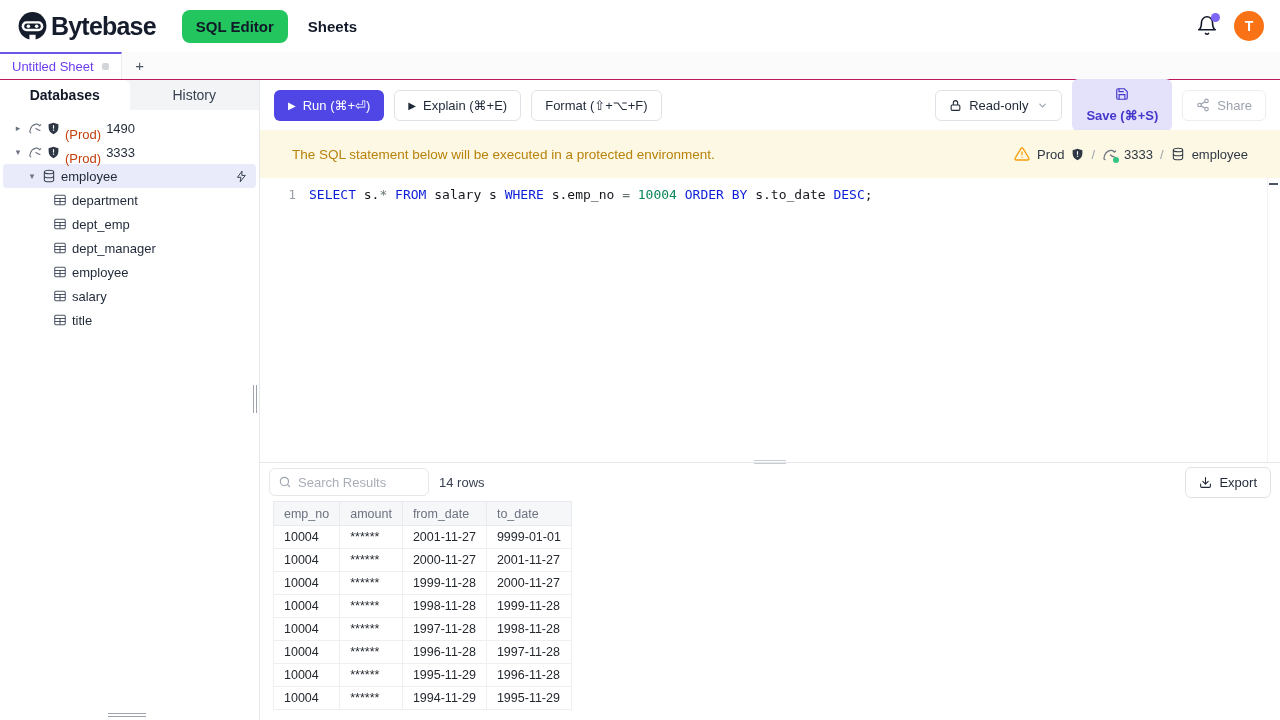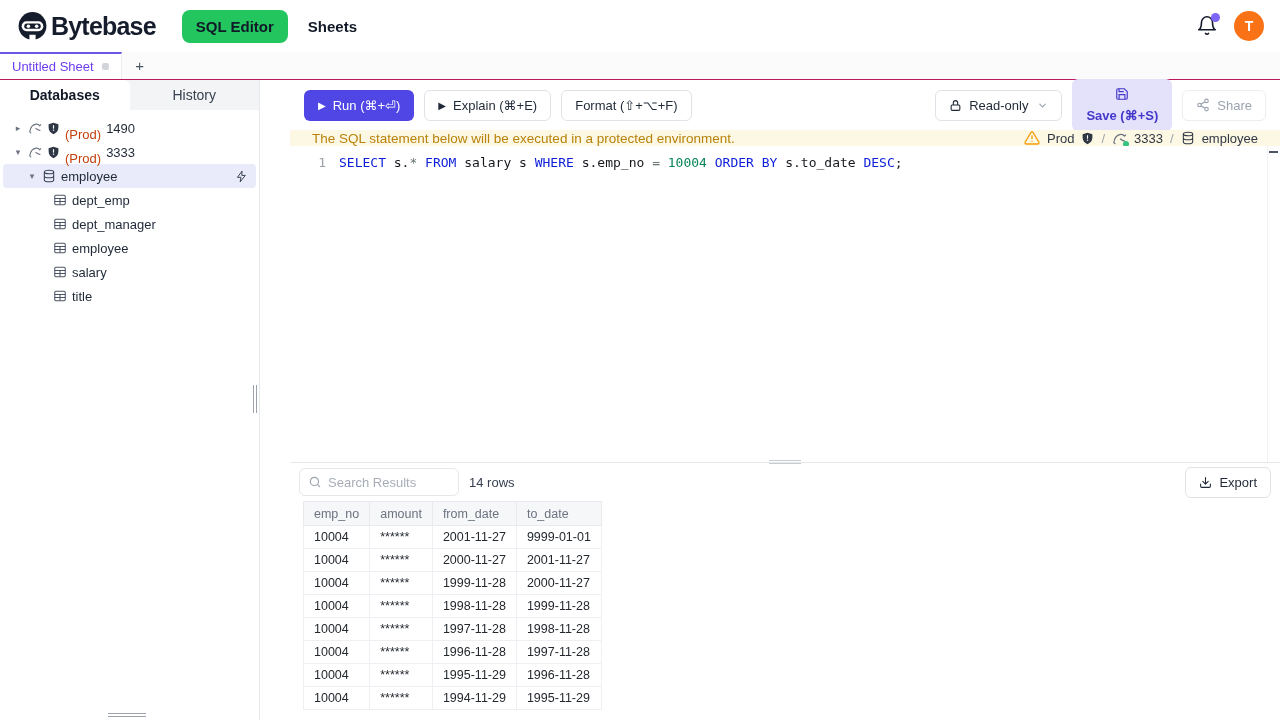--- a/index.html
+++ b/index.html
@@ -20,21 +20,21 @@
     font-weight:700; display:flex; align-items:center; justify-content:center; }
 
   
   .sheet-tabbar { height:28px; background:#fbfbfc; border-bottom:1px solid #be185d; display:flex; align-items:stretch; }
   .sheet-tab { background:#fff; border-top:2px solid #6a57e8; border-right:1px solid #ececf0; padding:0 12px;
     display:flex; align-items:center; gap:8px; font-size:13px; color:#6d3df0; min-width:104px; cursor:pointer; }
   .dirty-dot { width:7px; height:7px; border-radius:2px; background:#d2d5da; }
   .tab-add { width:36px; display:flex; align-items:center; justify-content:center; font-size:15px; color:#4b5563; cursor:pointer; }
 
   
-  .main-row { display:flex; height:640px;gap:30px; }
+  .main-row { display:flex; height:640px; }
   .sidebar { width:260px; border-right:1px solid #e5e7eb; position:relative; display:flex; flex-direction:column; }
   .side-tabs { display:flex; height:30px; background:#f3f4f6; font-size:14px; }
   .side-tab { flex:1; display:flex; align-items:center; justify-content:center; color:#374151; cursor:pointer; }
   .side-tab.active { background:#fff; font-weight:700; color:#111827; border-radius:0 6px 0 0; }
   .search-box { margin:10px 8px 8px; height:28px; border:1px solid #e5e7eb; border-radius:6px;
     display:flex; align-items:center; padding:0 8px; gap:6px; background:#fff; }
   .search-box input { border:none; outline:none; flex:1; font-size:13px; color:#374151; background:transparent;
     font-family:"Liberation Sans","DejaVu Sans",sans-serif; }
   .search-box input::placeholder { color:#a8aeb8; }
   .tree { padding:6px 3px 0; font-size:13px; }
@@ -58,21 +58,21 @@
     border:1px solid transparent; cursor:pointer; background:#fff; color:#1f2937; white-space:nowrap; }
   .btn.primary { background:#4f46e5; color:#fff; }
   .btn.outline { border-color:#e0e2e7; }
   .btn.soft { background:#e4e1fb; color:#4338ca; font-weight:600;flex-direction:column; }
   .btn.ghost { border-color:#eceef1; color:#9ca3af; }
   .play { font-size:10px; }
   .chev { font-size:10px; color:#9ca3af; margin-left:2px; }
   .spacer { flex:1; }
 
   
-  .banner { height:16px; background:#fdf8e3; display:flex; align-items:center; padding:0 22px; font-size:13.5px; color:#b8820b; }
+  .banner { height:48px; background:#fdf8e3; display:flex; align-items:center; padding:0 32px; font-size:13.5px; color:#b8820b; }
   .banner-right { margin-left:auto; display:flex; align-items:center; gap:7px; font-size:13px; color:#303845; }
   .banner-sep { color:#9ca3af; }
   .mysql-wrap { position:relative; display:flex; }
   .mysql-dot { position:absolute; right:-2px; bottom:-1px; width:6px; height:6px; border-radius:50%; background:#34c383; }
 
   
   .editor { flex:1; position:relative; background:#fff; padding-top:7px; overflow:hidden; }
   .code-line { display:flex; font-family:"DejaVu Sans Mono","Liberation Mono",monospace; font-size:13px; line-height:20px; }
   .gutter { width:36px; text-align:right; color:#9aa0a6; flex:none; }
   .code-text { margin-left:13px; white-space:pre; }
@@ -194,20 +194,29 @@
             </svg>
           </span>
         </div>
         <div class="tree-row table">
           <span>
             <svg width="14" height="14" viewBox="0 0 24 24" fill="none" stroke="#4b5563" stroke-width="1.8">
               <rect x="3" y="4" width="18" height="16" rx="2"></rect>
               <path d="M3 9.3h18M3 14.6h18M12 9.3V20"></path>
             </svg>
           </span>
+          <span>department</span>
+        </div>
+        <div class="tree-row table">
+          <span>
+            <svg width="14" height="14" viewBox="0 0 24 24" fill="none" stroke="#4b5563" stroke-width="1.8">
+              <rect x="3" y="4" width="18" height="16" rx="2"></rect>
+              <path d="M3 9.3h18M3 14.6h18M12 9.3V20"></path>
+            </svg>
+          </span>
           <span>dept_emp</span>
         </div>
         <div class="tree-row table">
           <span>
             <svg width="14" height="14" viewBox="0 0 24 24" fill="none" stroke="#4b5563" stroke-width="1.8">
               <rect x="3" y="4" width="18" height="16" rx="2"></rect>
               <path d="M3 9.3h18M3 14.6h18M12 9.3V20"></path>
             </svg>
           </span>
           <span>dept_manager</span>

